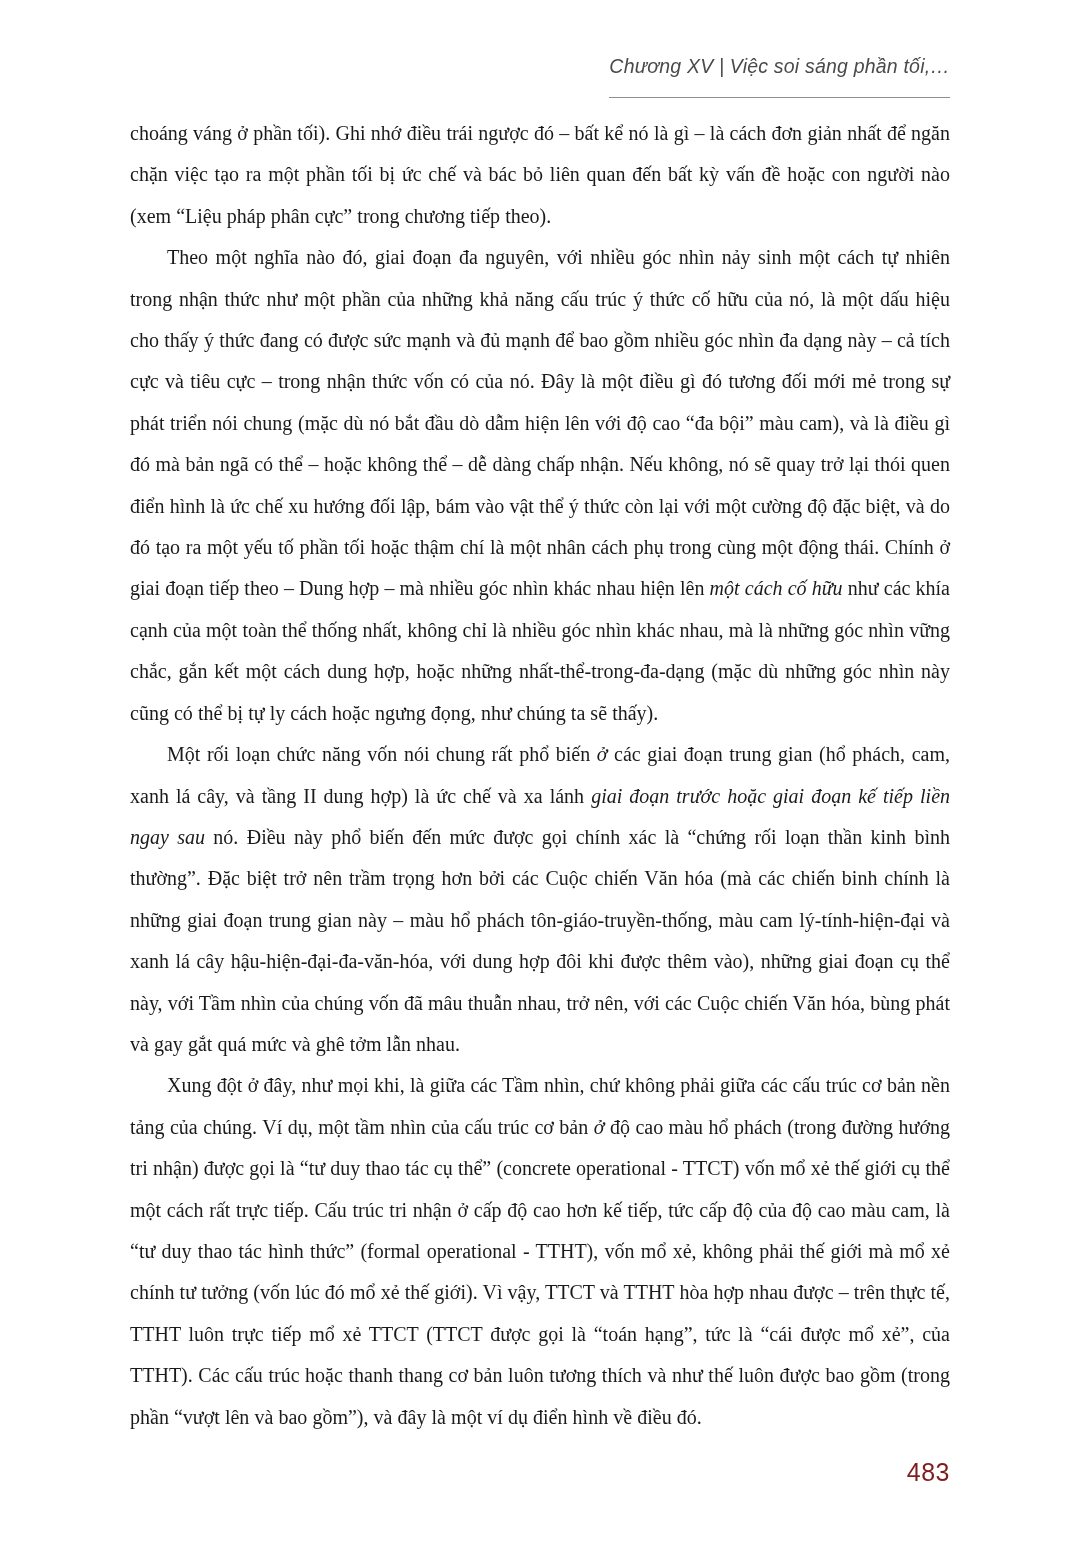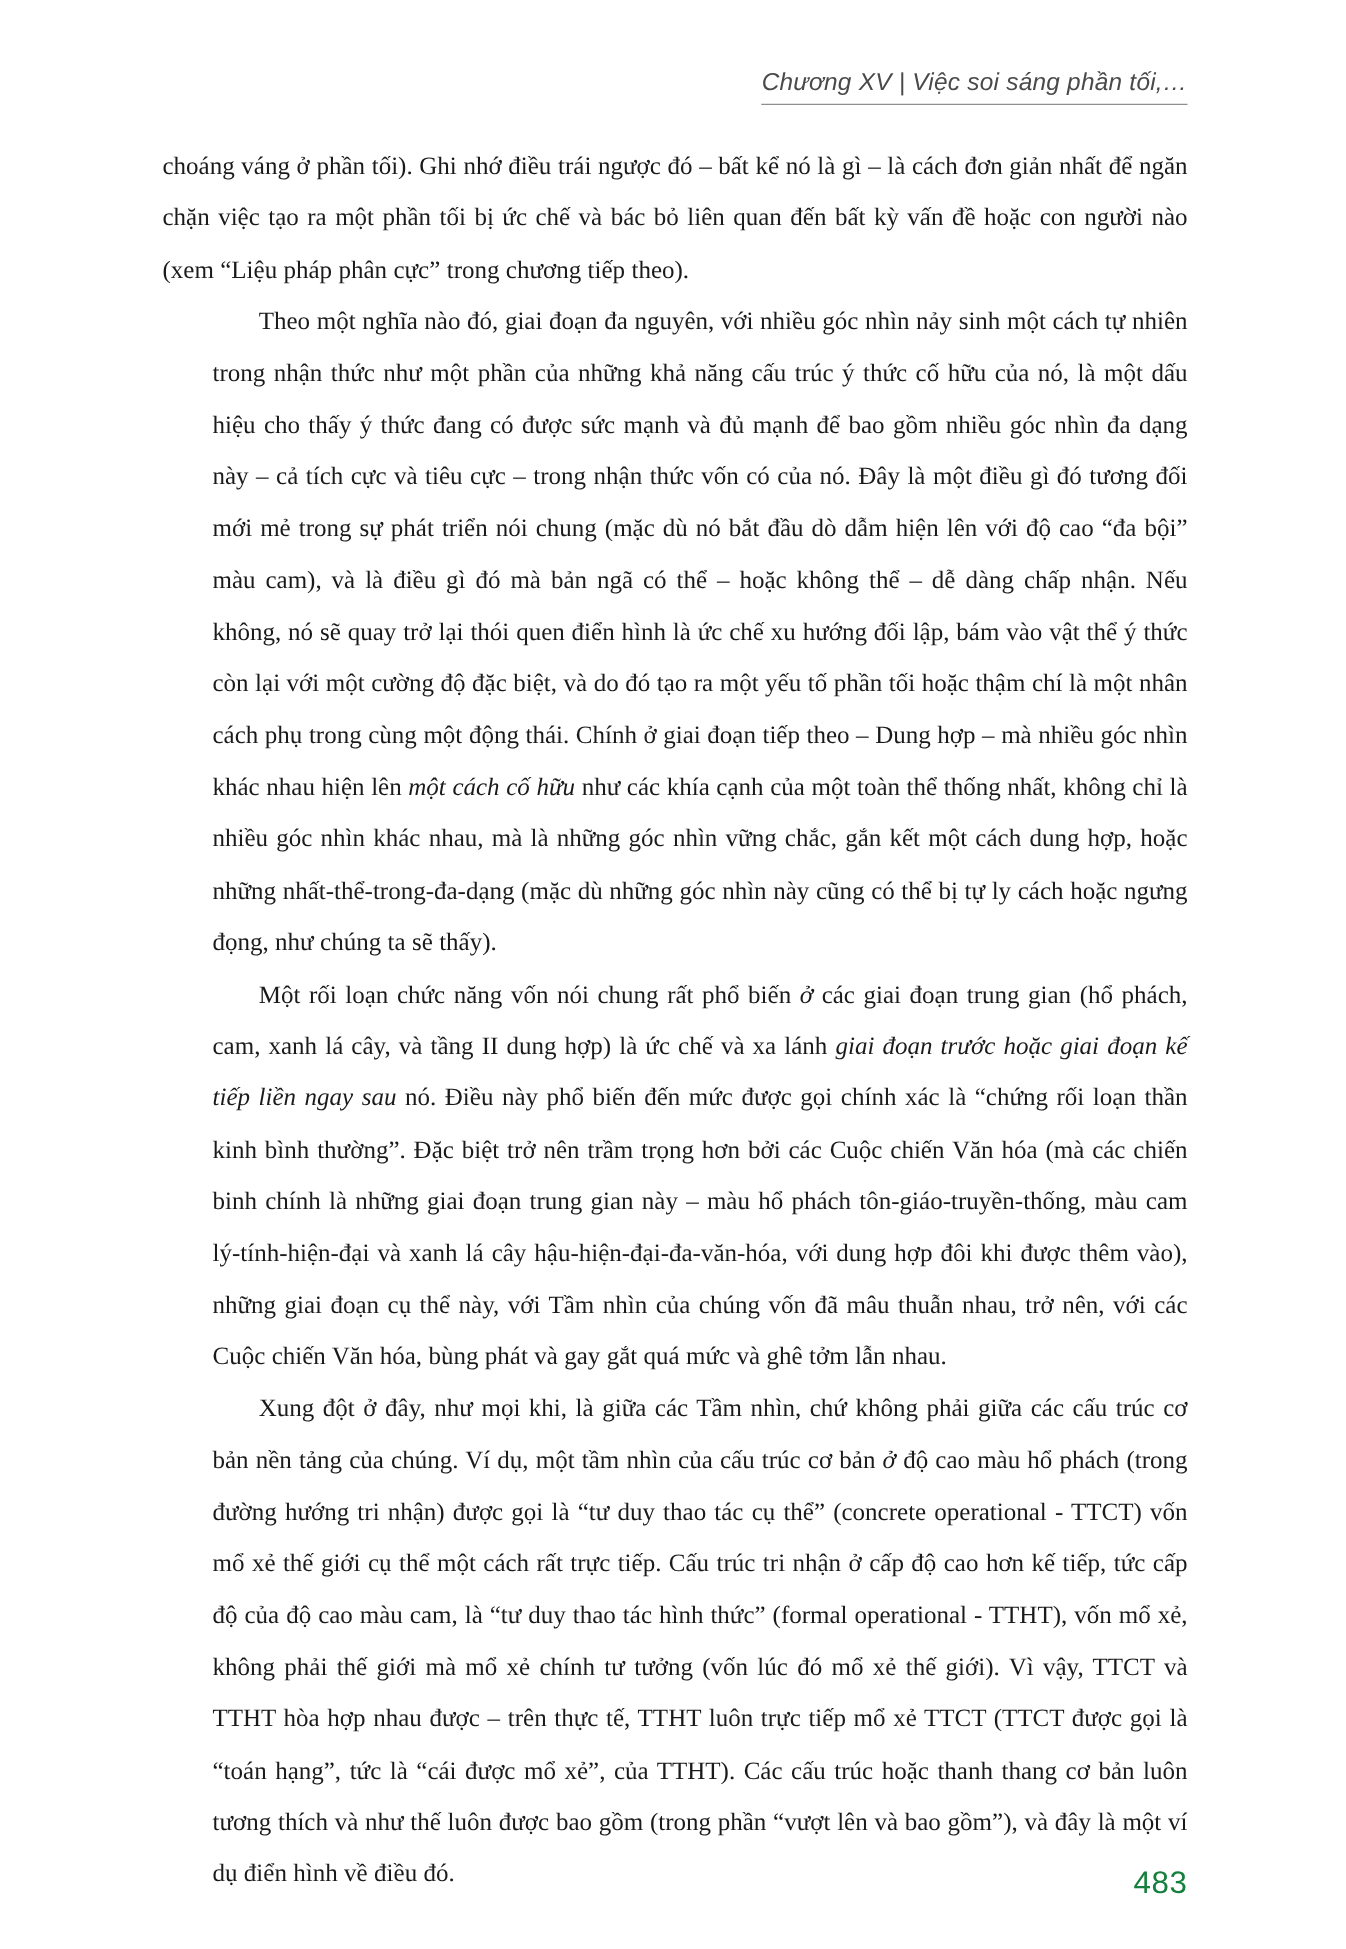--- a/index.html
+++ b/index.html
@@ -33,21 +33,21 @@
     line-height: 1;
   }
   .running-header-text {
     display: inline-block;
     font-family: "Liberation Sans", "DejaVu Sans", sans-serif;
     font-style: italic;
     font-size: 19.5px;
     letter-spacing: 0.2px;
     color: #4a4a4a;
     white-space: nowrap;
-    padding-bottom: 6px;
+    padding-bottom: 20px;
     border-bottom: 1.2px solid #8f8f8f;
   }
 
   
   .content {
     position: absolute;
     left: 130px;
     top: 113px;
     width: 820px;
   }
@@ -59,34 +59,33 @@
     text-align: justify;
     text-justify: inter-word;
     word-spacing: 0.1px;
     hyphens: none;
   }
   p.para + p.para {
     margin-top: 0;
   }
   p.indent {
     text-indent: 37px;
-    margin-left: 40px;
   }
   em {
     font-style: italic;
   }
 
   
   .folio {
     position: absolute;
     right: 127px;
-    top: 1492px;
+    top: 1458px;
     font-family: "Liberation Sans", "DejaVu Sans", sans-serif;
     font-size: 25px;
-    color: #15803d;
+    color: #7f1d1d;
     letter-spacing: 0.5px;
   }
 </style>
 </head>
 <body>
 
 <div class="page">
 
   <div class="running-header">
     <span class="running-header-text">Chương XV | Việc soi sáng phần tối,…</span>

